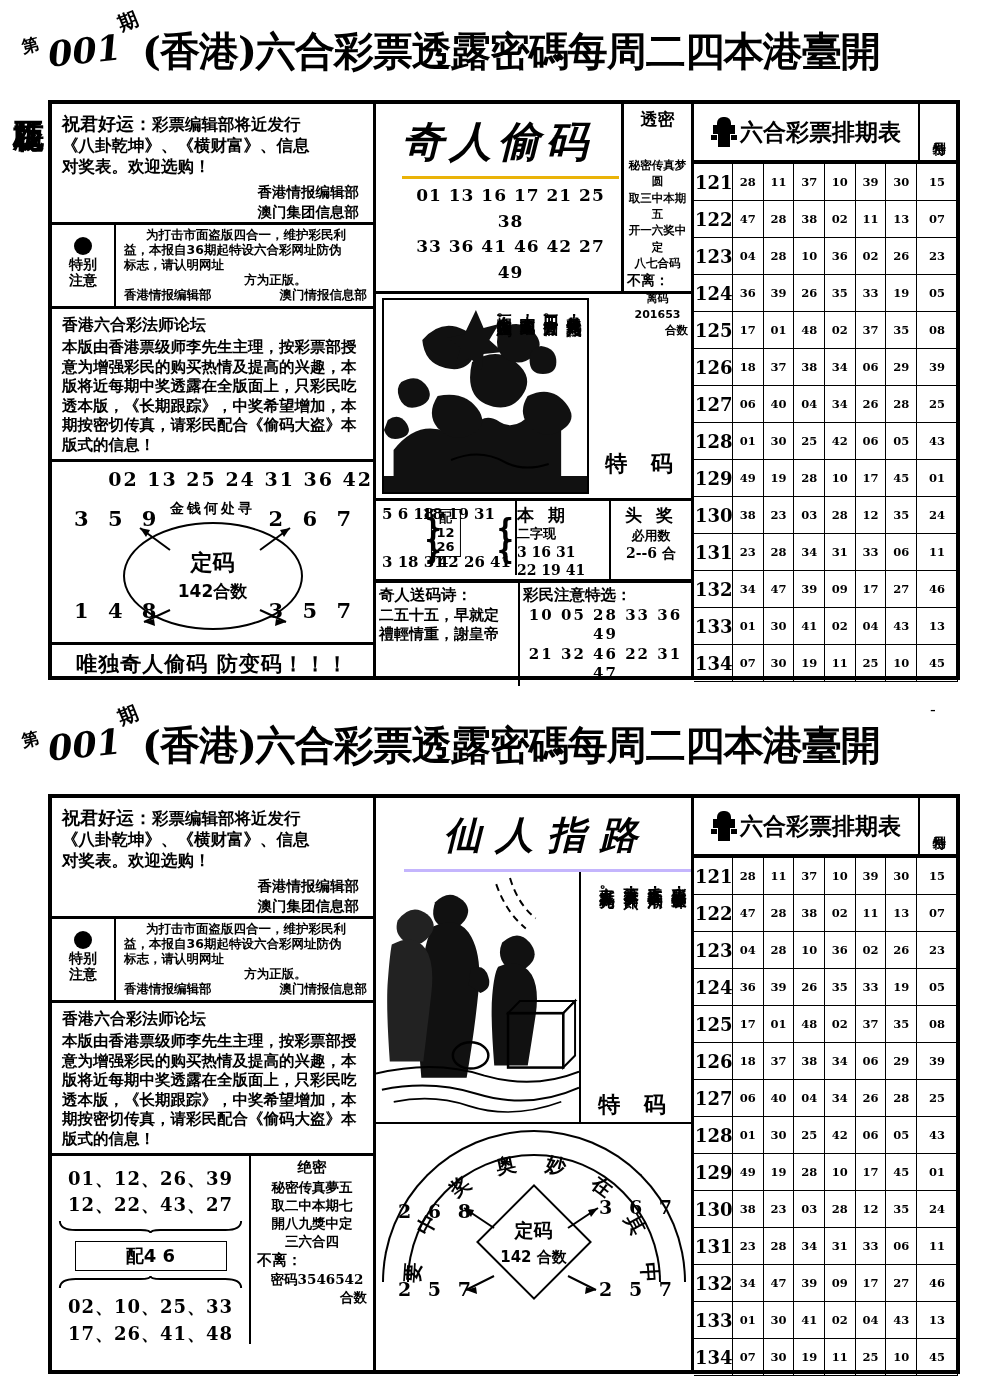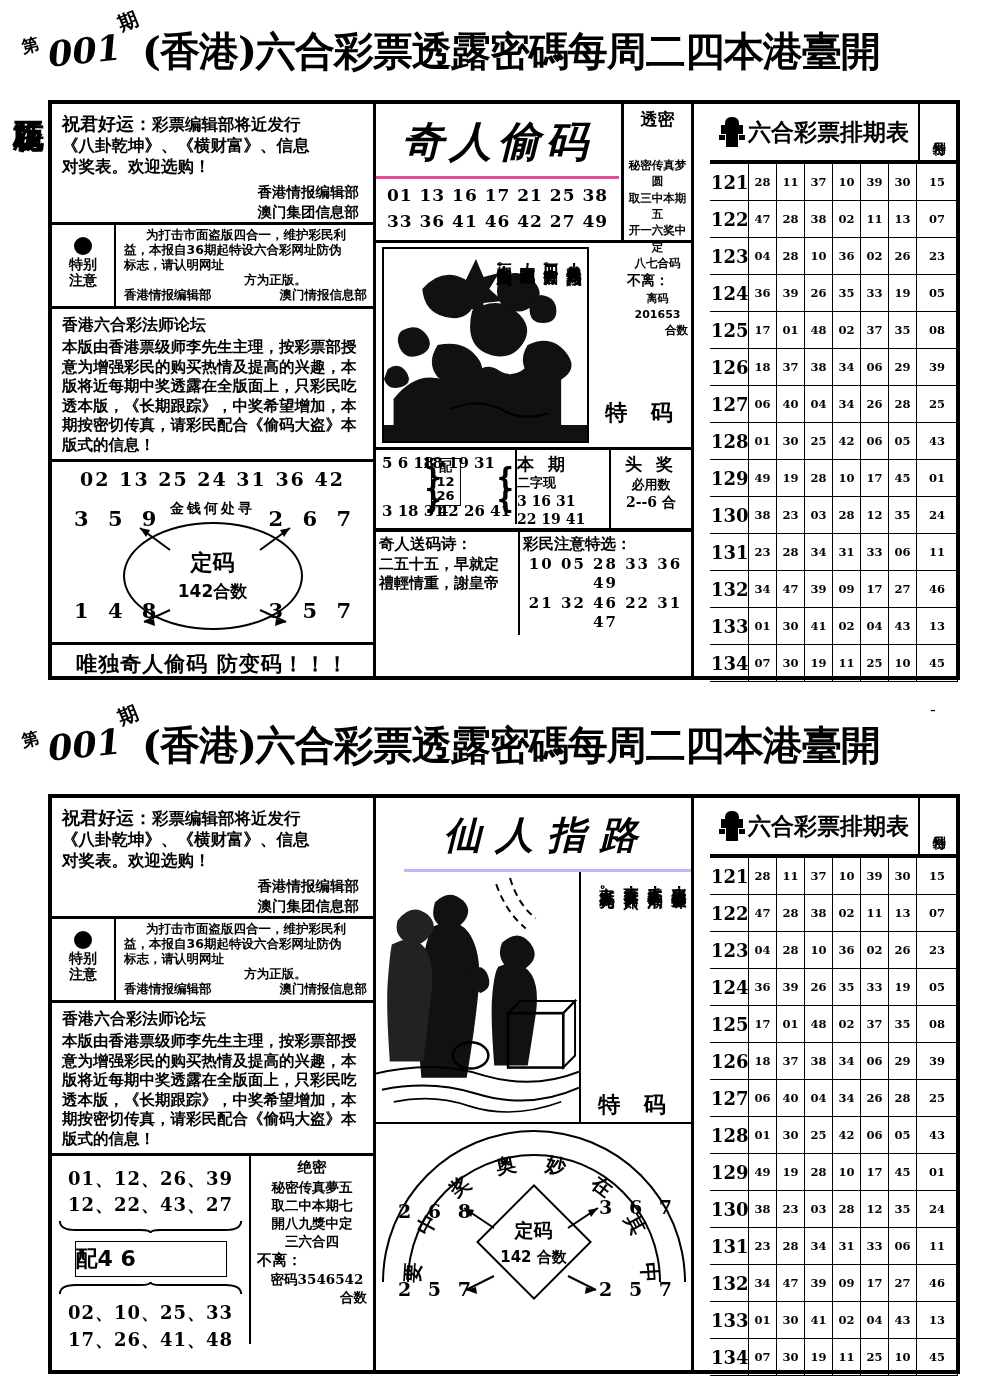--- a/index.html
+++ b/index.html
@@ -31,21 +31,21 @@
   .notice .badge .dot{width:18px;height:18px;border-radius:50%;background:#000;margin:2px auto 2px;}
   .notice .body{flex:1;padding:3px 6px 3px 8px;font-size:12.5px;line-height:1.18;font-weight:bold;}
   .notice .body .ind{text-indent:22px;}
   .notice .body .zheng{text-align:center;padding-left:60px;}
   .notice .body .deps{display:flex;justify-content:space-between;margin-top:1px;}
 
   .forum{padding:6px 8px 4px 10px;}
   .forum h3{margin:0 0 2px;font-size:16px;font-weight:bold;}
   .forum p{margin:0;font-size:15.5px;line-height:1.26;font-weight:bold;}
 
-  .numrow{text-align:center;font-size:19px;font-weight:bold;letter-spacing:2px;padding:6px 0 2px;font-family:"DejaVu Serif","Liberation Serif",serif;}
+  .numrow{text-align:right;font-size:19px;font-weight:bold;letter-spacing:2px;padding:6px 0 2px;font-family:"DejaVu Serif","Liberation Serif",serif;}
 
   .ovalwrap{position:relative;height:150px;}
   .oval{position:absolute;left:50%;top:30px;transform:translateX(-50%);width:176px;height:104px;border:2.5px solid #000;border-radius:50%;}
   .oval .t1{position:absolute;top:24px;left:0;right:0;text-align:center;font-size:22px;font-weight:bold;}
   .oval .t2{position:absolute;top:56px;left:0;right:0;text-align:center;font-size:17px;font-weight:bold;}
   .nTL{position:absolute;left:22px;top:14px;font-size:21px;font-weight:bold;letter-spacing:6px;font-family:"DejaVu Serif","Liberation Serif",serif;}
   .nTR{position:absolute;right:16px;top:14px;font-size:21px;font-weight:bold;letter-spacing:6px;font-family:"DejaVu Serif","Liberation Serif",serif;}
   .nBL{position:absolute;left:22px;top:106px;font-size:21px;font-weight:bold;letter-spacing:6px;font-family:"DejaVu Serif","Liberation Serif",serif;}
   .nBR{position:absolute;right:16px;top:106px;font-size:21px;font-weight:bold;letter-spacing:6px;font-family:"DejaVu Serif","Liberation Serif",serif;}
   .arcTxt{position:absolute;left:0;right:0;top:8px;text-align:center;font-size:14px;font-weight:bold;letter-spacing:3px;}
@@ -74,37 +74,37 @@
   .pei-right .h{font-size:17px;letter-spacing:4px;}
 
   .poem2{display:flex;border-top:2px solid #000;}
   .poem2 .a{width:136px;border-right:2px solid #000;padding:2px 3px;font-size:15px;font-weight:bold;line-height:1.3;}
   .poem2 .a .h{font-size:15.5px;}
   .poem2 .b{flex:1;padding:2px 3px;font-size:15px;font-weight:bold;line-height:1.3;}
   .poem2 .b .h{font-size:15.5px;}
   .poem2 .b .nn{font-family:"DejaVu Serif","Liberation Serif",serif;letter-spacing:2px;text-align:center;}
 
   
-  .sched{width:100%;height:100%;box-sizing:border-box;padding-left:16px;}
+  .sched{width:100%;height:100%;box-sizing:border-box;}
   .sched-head{display:flex;border-bottom:3px solid #000;height:56px;}
   .sched-head .title{flex:1;display:flex;align-items:center;justify-content:center;border-right:2px solid #000;position:relative;}
   .sched-head .title .mascot{width:26px;height:30px;margin-right:3px;position:relative;}
   .sched-head .title .mascot i{position:absolute;background:#000;}
   .sched-head .title span.tt{font-size:23px;font-weight:bold;letter-spacing:0px;font-family:"DejaVu Serif","Liberation Serif",serif;}
   .sched-head .special{width:38px;display:flex;align-items:center;justify-content:center;font-size:13px;font-weight:bold;line-height:1.05;writing-mode:vertical-rl;letter-spacing:0px;}
   table.grid{border-collapse:collapse;width:100%;table-layout:fixed;}
   table.grid td{border:1px solid #000;text-align:center;font-size:11.5px;font-weight:bold;height:34px;font-family:"DejaVu Serif","Liberation Serif",serif;}
   table.grid td.per{font-size:18px;width:36px;border-left:none;}
   table.grid td.sp{width:38px;}
 
   
   .p2-numbox{display:flex;border-top:3px solid #000;height:188px;}
   .p2-nl{flex:1;position:relative;border-right:2px solid #000;padding-top:10px;}
   .p2-nl .nrow{text-align:center;font-size:18px;font-weight:bold;letter-spacing:1px;line-height:1.45;font-family:"DejaVu Serif","Liberation Serif",serif;}
-  .p2-nl .peiline{margin:4px auto;border:1.8px solid #000;width:150px;font-size:22px;font-weight:bold;padding:2px 0;}
+  .p2-nl .peiline{margin:4px auto;border:1.8px solid #000;width:150px;text-align:center;font-size:18px;font-weight:bold;padding:2px 0;}
   .p2-nr{width:118px;text-align:center;font-size:13.5px;font-weight:bold;line-height:1.34;padding:2px 2px;}
   .p2-nr .t{font-size:14.5px;}
   .p2-nr .bl{text-align:left;padding-left:4px;font-size:15px;}
   .p2-nr .ind{padding-left:10px;font-family:"DejaVu Serif","Liberation Serif",serif;}
 
   .p2-art{position:relative;height:250px;border-bottom:2px solid #000;display:flex;}
   .p2-art .pic{flex:1;position:relative;border-right:2px solid #000;overflow:hidden;}
   .p2-art .vp{width:108px;writing-mode:vertical-rl;font-size:15px;font-weight:bold;line-height:1.6;padding:4px 2px;letter-spacing:1px;}
 
   .diamondwrap{position:relative;height:192px;overflow:hidden;}
@@ -197,21 +197,21 @@
         </div>
       </div>
 
       <div class="slogan">唯独奇人偷码    防变码！！！</div>
     </div>
 
     <div class="col-m">
       <div style="position:relative;border-bottom:3px solid #000;">
         <div style="margin-right:72px;">
           <div class="brush">奇人偷码</div>
-          <div style="border-top:3px solid #ec4899;">
+          <div style="border-top:3px solid #eab308;margin-left:26px;">
             <div class="mixnums">
               <div>01   13  16  17  21 25  38</div>
               <div>33   36  41  46  42 27  49</div>
             </div>
           </div>
         </div>
         <div class="tm-top">
           <div style="text-align:center;font-size:17px;font-weight:bold;padding-top:4px;">透密</div>
           <div style="font-size:11.5px;font-weight:bold;line-height:1.42;text-align:center;padding:1px 1px 0;margin-top:25px;">
             <div>秘密传真梦圆</div>

